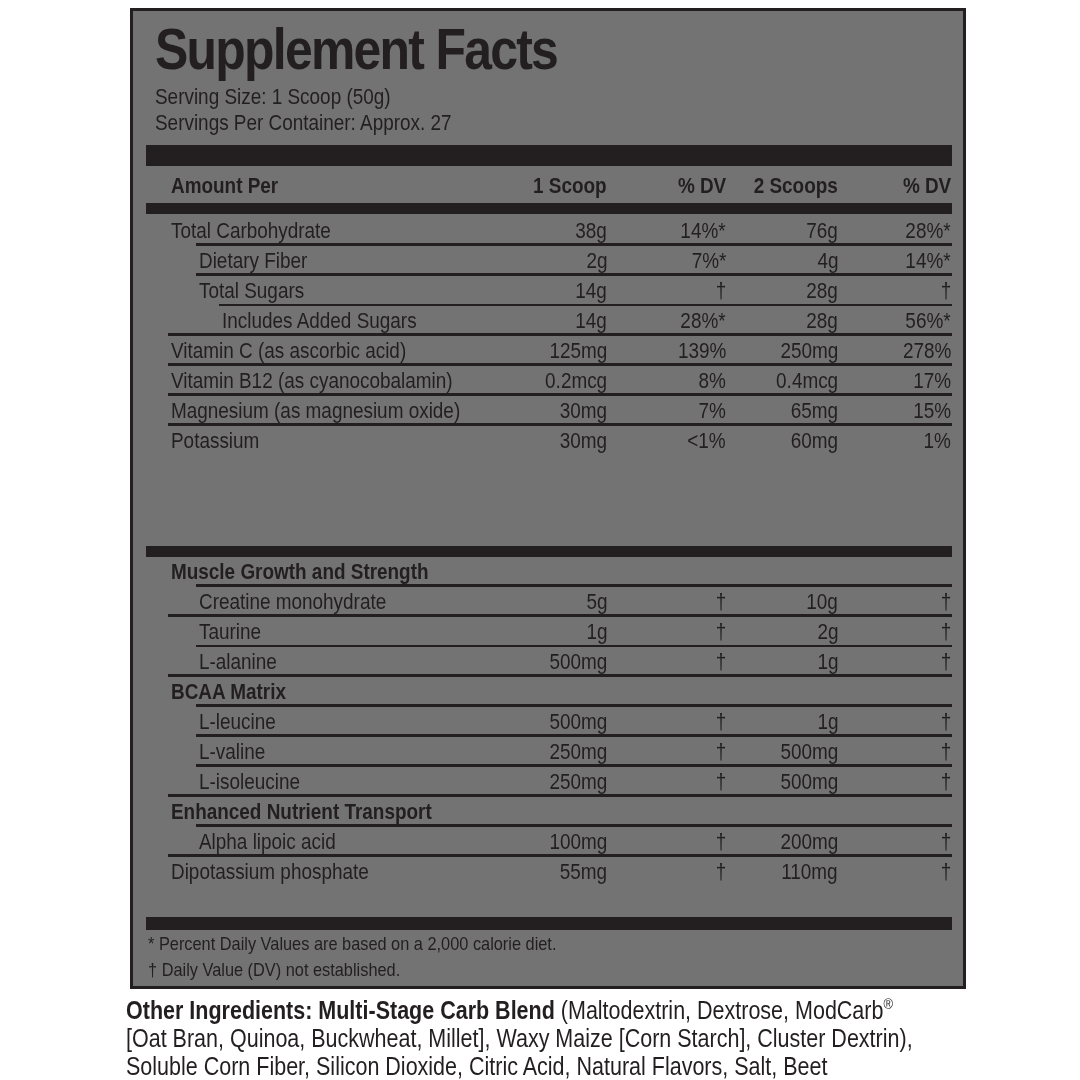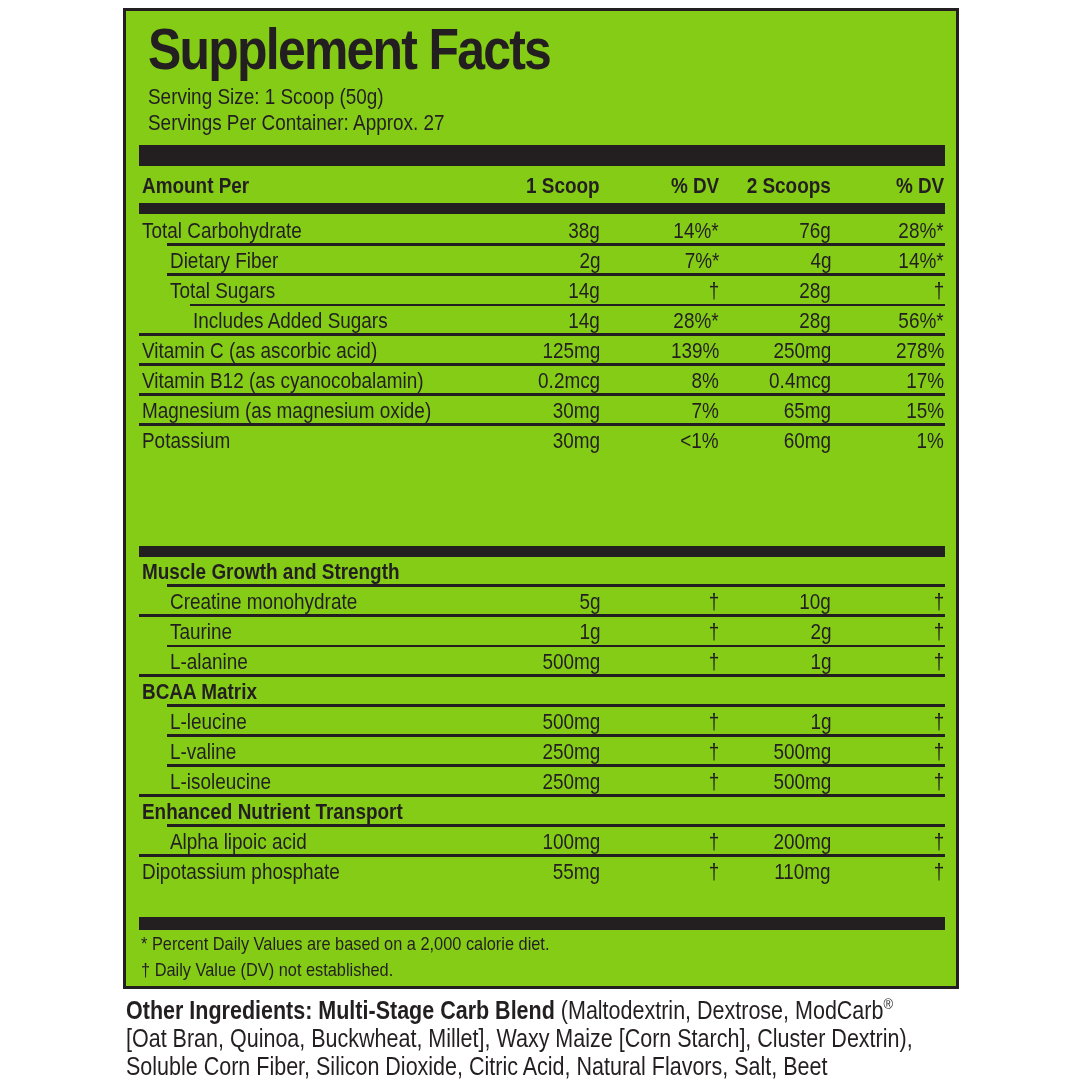--- a/index.html
+++ b/index.html
@@ -1,26 +1,26 @@
 <!DOCTYPE html>
 <html><head>
 <meta charset="utf-8">
 <style>
   html, body { margin:0; padding:0; background:#ffffff; }
   body { width:1080px; height:1080px; position:relative; overflow:hidden;
          font-family:"Liberation Sans", sans-serif; color:#231f20; }
-  .box { position:absolute; left:123px; top:8px; width:830px; height:975px;
-         border:3px solid #231f20; background:#84cc16; }
+  .box { position:absolute; left:130px; top:8px; width:830px; height:975px;
+         border:3px solid #231f20; background:#737373; }
   .title { position:absolute; left:22px; top:4px; font-size:58px; font-weight:bold;
            letter-spacing:-2px; transform:scaleX(0.86); transform-origin:left top; white-space:nowrap; }
   .serving { position:absolute; left:22px; font-size:22px; transform:scaleX(0.86);
              transform-origin:left top; white-space:nowrap; }
   .bar { position:absolute; left:13px; width:806px; background:#231f20; }
   .tbl { position:absolute; left:13px; width:806px; }
-  .row { position:relative; height:30px; font-size:22px; }
+  .row { position:relative; height:30px; font-size:22px;margin-left:22px; }
   .row .cell { position:absolute; top:2px; white-space:nowrap; transform:scaleX(0.86); }
   .cell.label { left:3px; transform-origin:left top; }
   .cell.c1 { right:208px; transform-origin:right top; }
   .cell.c2 { right:89px; transform-origin:right top; }
   .cell.c3 { right:-23px; transform-origin:right top; }
   .cell.c4 { right:0px; transform-origin:right top; }
   .cell.c1 { right:345px; }
   .cell.c2 { right:226px; }
   .cell.c3 { right:114px; }
   .cell.c4 { right:1px; }

